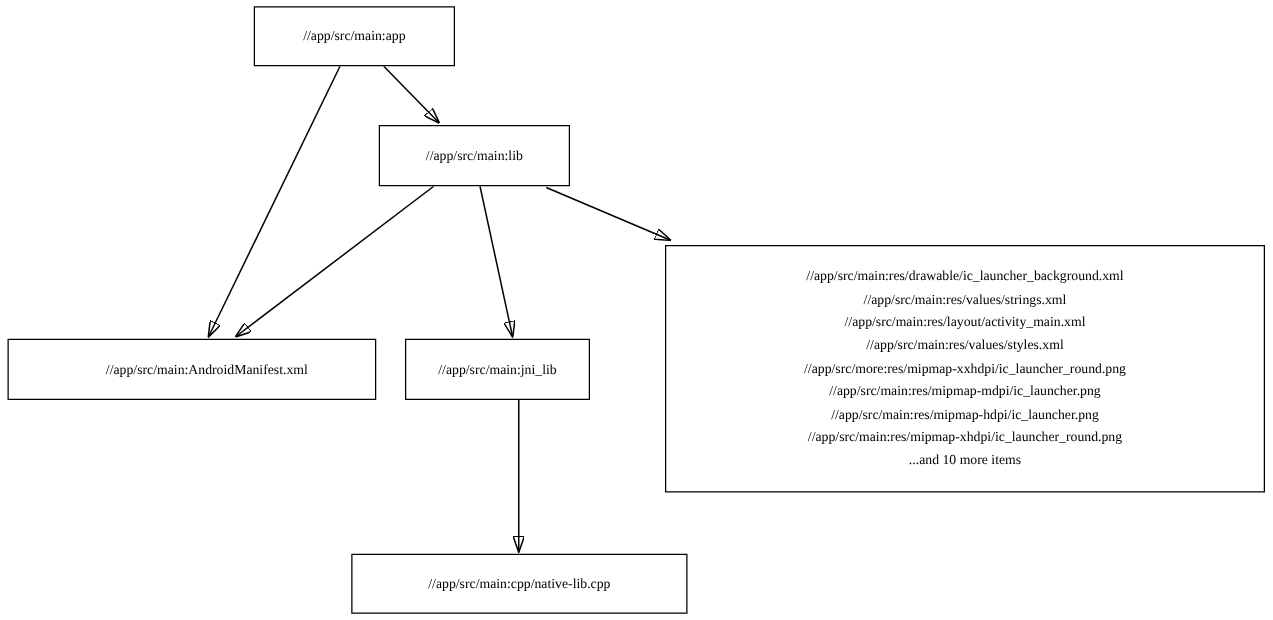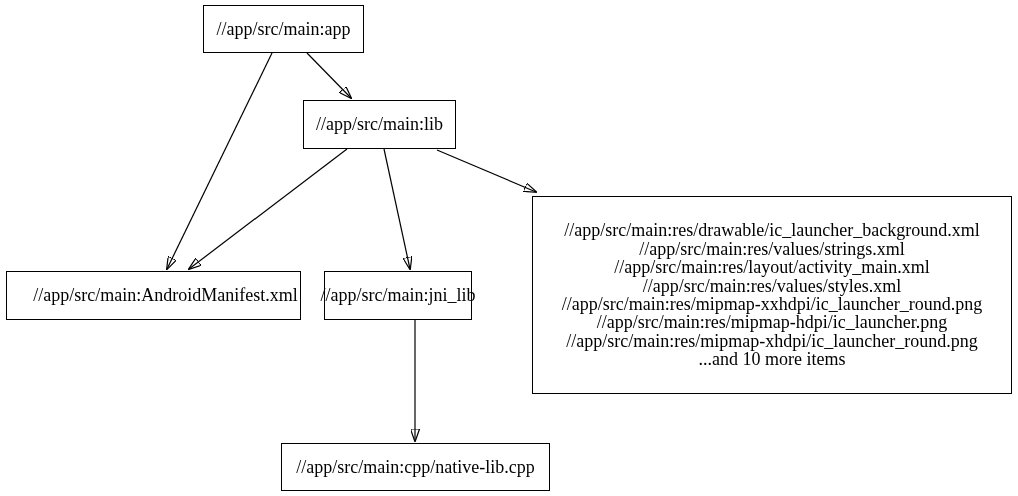--- a/index.html
+++ b/index.html
@@ -6,21 +6,21 @@
     margin: 0;
     padding: 0;
     background: #ffffff;
   }
   .canvas {
     position: relative;
     width: 1018px;
     height: 496px;
     background: #ffffff;
     font-family: "Liberation Serif", "DejaVu Serif", serif;
-    font-size: 18px;
+    font-size: 11px;
     color: #000000;
     overflow: hidden;
   }
   .edges {
     position: absolute;
     left: 0;
     top: 0;
     width: 1018px;
     height: 496px;
   }
@@ -86,21 +86,22 @@
 
   <div class="node" id="node-jni-lib">
     <span>//app/src/main:jni_lib</span>
   </div>
 
   <div class="node multiline" id="node-res">
     <div>//app/src/main:res/drawable/ic_launcher_background.xml</div>
     <div>//app/src/main:res/values/strings.xml</div>
     <div>//app/src/main:res/layout/activity_main.xml</div>
     <div>//app/src/main:res/values/styles.xml</div>
-    <div>//app/src/main:res/mipmap-xxhdpi/ic_launcher_round.png</div>
+    <div>//app/src/more:res/mipmap-xxhdpi/ic_launcher_round.png</div>
+    <div>//app/src/main:res/mipmap-mdpi/ic_launcher.png</div>
     <div>//app/src/main:res/mipmap-hdpi/ic_launcher.png</div>
     <div>//app/src/main:res/mipmap-xhdpi/ic_launcher_round.png</div>
     <div>...and 10 more items</div>
   </div>
 
   <div class="node" id="node-native">
     <span>//app/src/main:cpp/native-lib.cpp</span>
   </div>
 
 </div>

